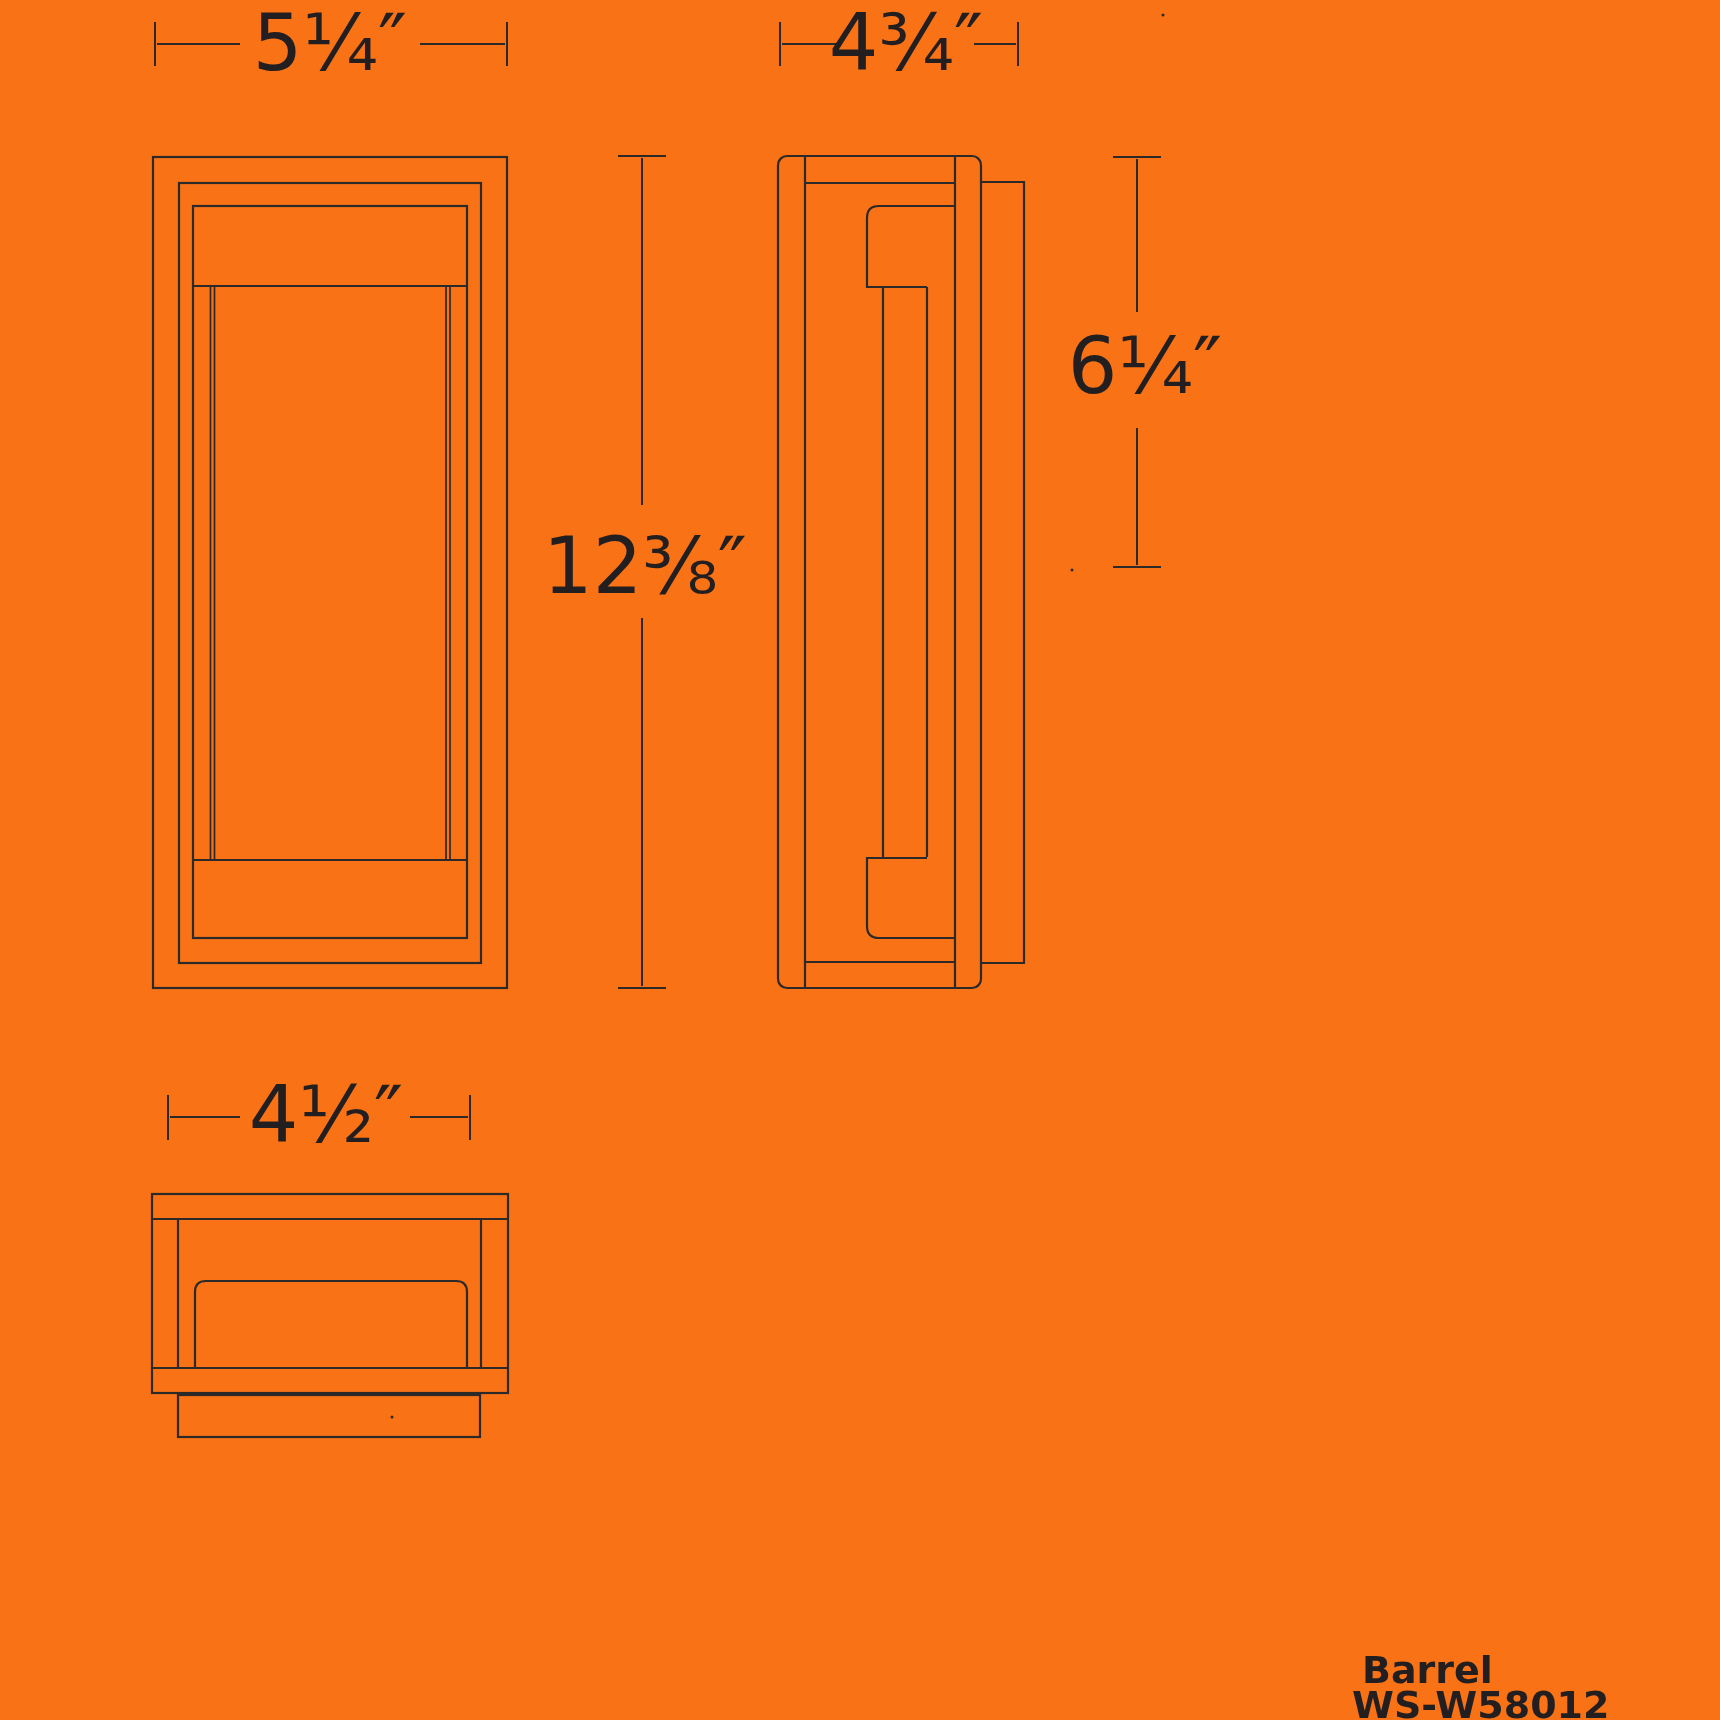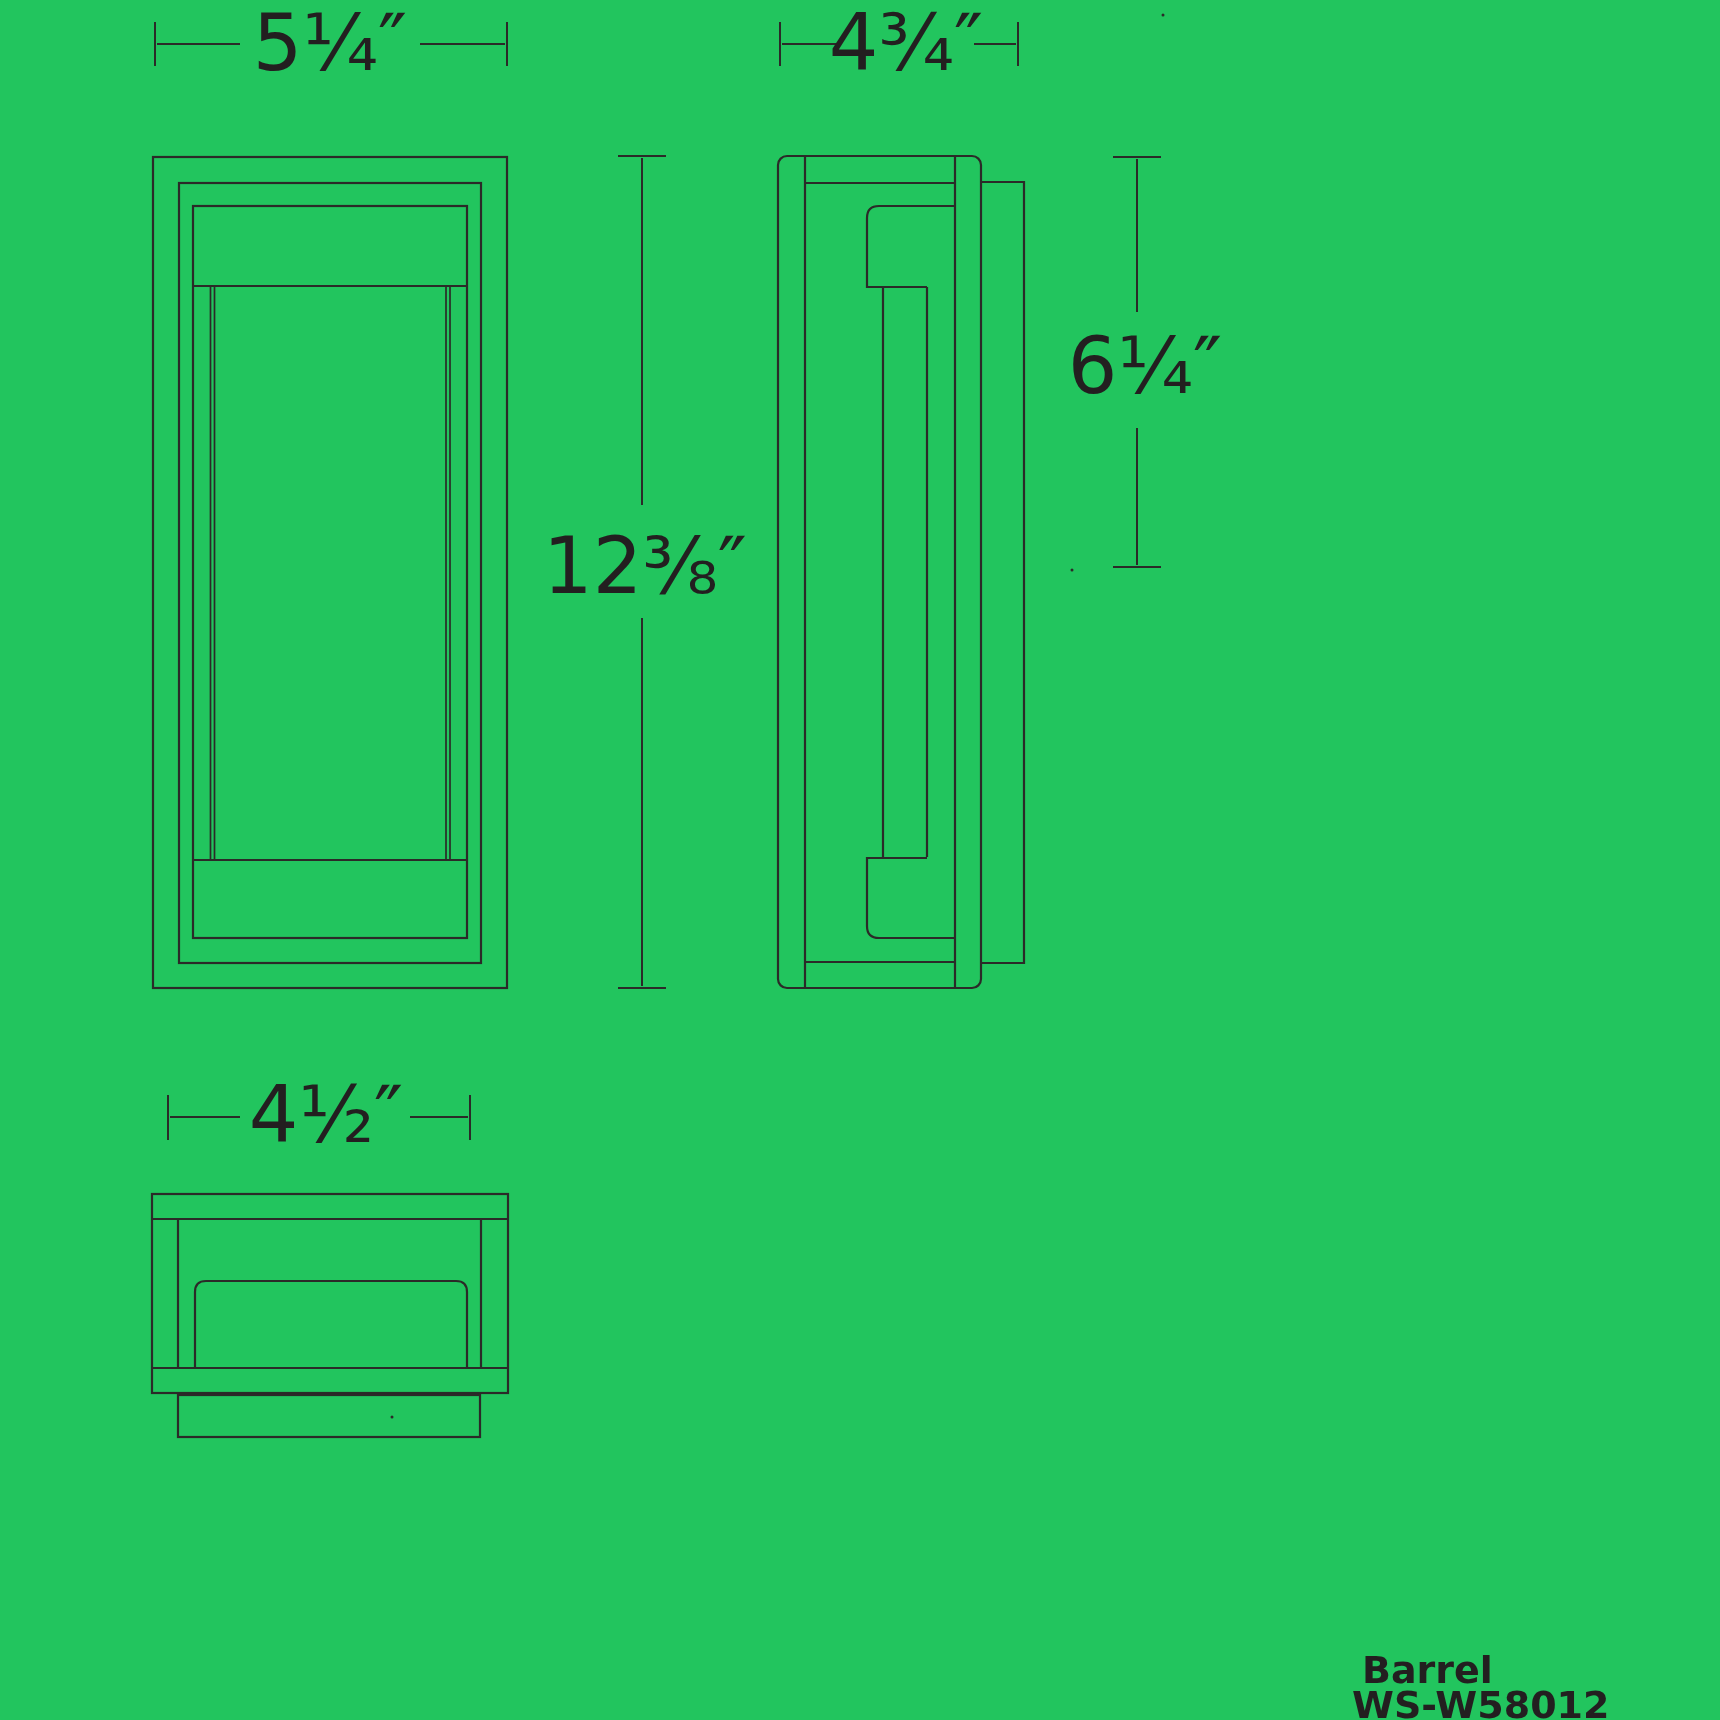--- a/index.html
+++ b/index.html
@@ -1,16 +1,16 @@
 <!DOCTYPE html>
 <html><head>
 <meta charset="utf-8">
 <style>
   html,body{margin:0;padding:0;background:#ffffff;}
-  .page{position:relative;width:1720px;height:1720px;background:#22c55e;overflow:hidden;
+  .page{position:relative;width:1720px;height:1720px;background:#f97316;overflow:hidden;
         font-family:"DejaVu Sans", sans-serif;}
   svg{display:block;}
   .ln{stroke:#2b2a28;stroke-width:2.2;fill:none;stroke-linecap:butt;stroke-linejoin:miter;}
   .thin{stroke-width:1.7;}
   .dimln{stroke:#2b2a28;stroke-width:2;fill:none;stroke-linecap:butt;}
   .dimtxt{fill:#231f20;font-family:"DejaVu Sans", sans-serif;font-size:78px;font-weight:400;}
   .titletxt{fill:#231f20;font-family:"DejaVu Sans", sans-serif;font-size:38px;font-weight:bold;}
   .dot{fill:#2b2a28;}
 </style>
 </head>

